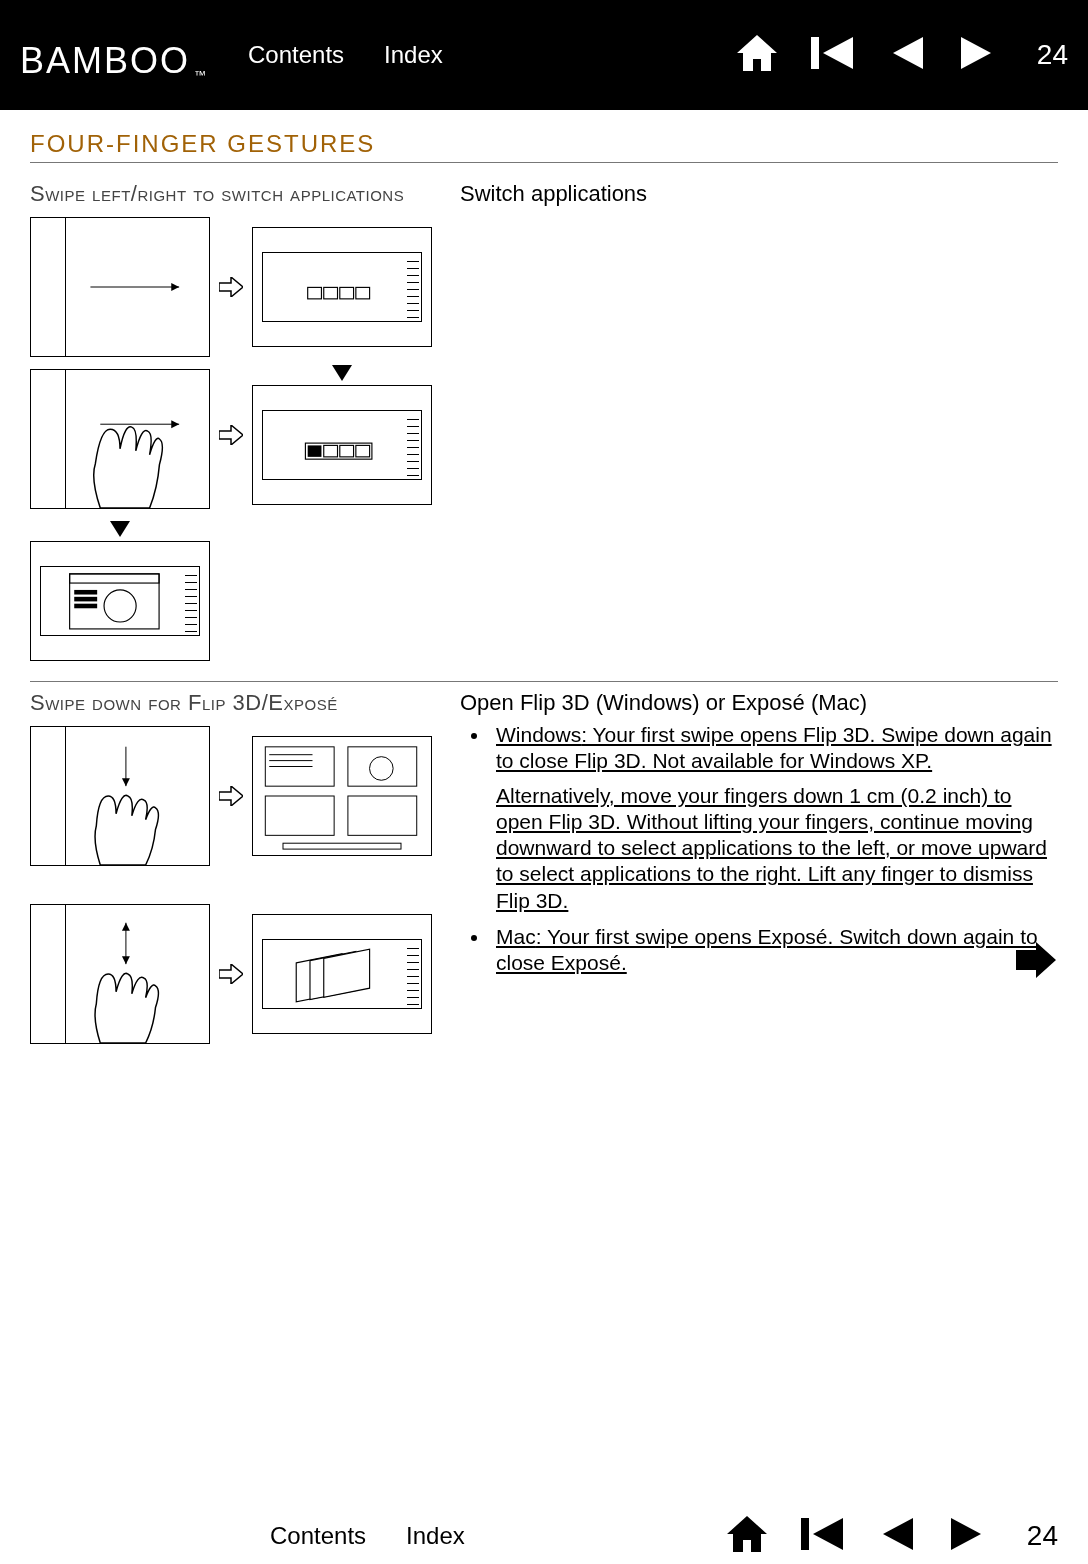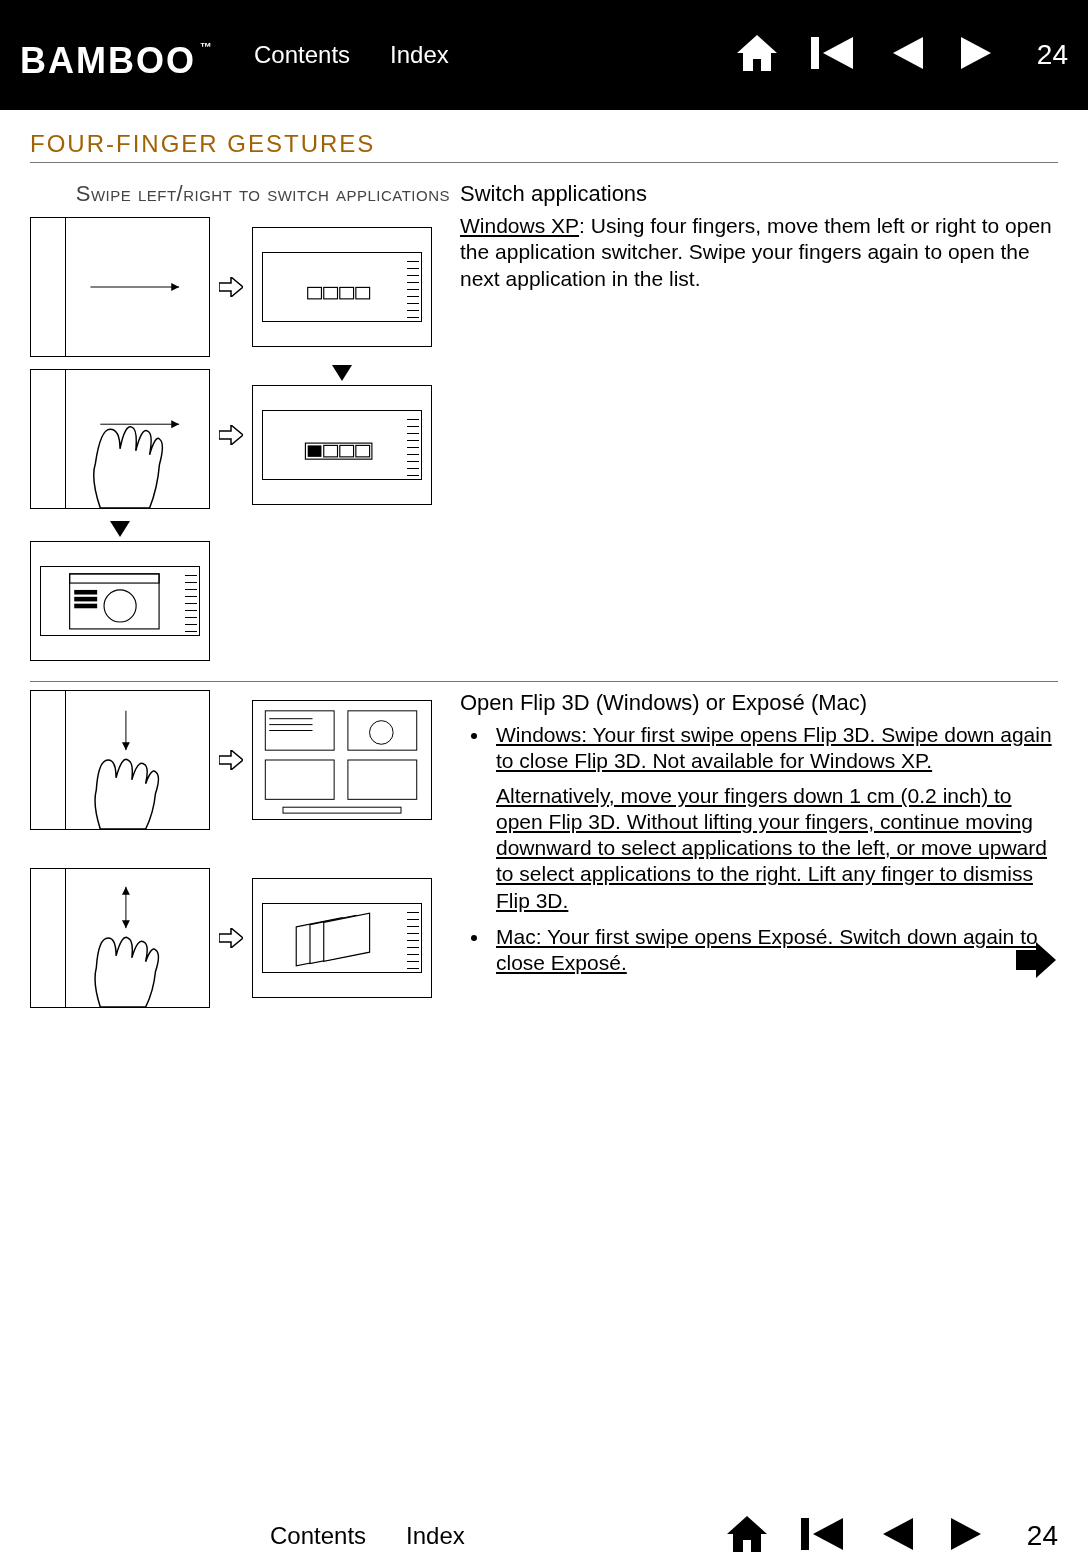--- a/index.html
+++ b/index.html
@@ -16,23 +16,23 @@
     color: #fff;
     height: 110px;
     display: flex;
     align-items: center;
     padding: 0 20px;
     gap: 40px;
   }
   .logo {
     font-size: 36px;
     letter-spacing: 2px;
-    font-weight: 700;
-    display: flex;
-    align-items: flex-start;
+    font-weight: 400;
+    display: flex;
+    align-items: flex-end;
     margin-top: 12px;
   }
   .tm { font-size: 12px; margin-left: 4px; vertical-align: super; }
   .nav-link {
     color: #fff;
     font-size: 24px;
     cursor: pointer;
   }
   .nav-icons {
     margin-left: auto;
@@ -59,21 +59,20 @@
   }
   .row {
     display: flex;
     border-bottom: 1px solid #777;
     padding: 8px 0 20px 0;
   }
   .row.noborder { border-bottom: none; }
   .left-col {
     width: 420px;
     flex-shrink: 0;
-    text-align: right;
   }
   .gesture-title {
     font-variant: small-caps;
     font-size: 22px;
     color: #444;
     margin-bottom: 10px;
     letter-spacing: 0.5px;
   }
   .right-col {
     flex: 1;
@@ -289,28 +288,26 @@
                 <rect x="10" y="32" width="20" height="4" fill="#000"></rect>
                 <circle cx="50" cy="34" r="14" fill="none" stroke="#000"></circle>
               </svg>
             </div>
           </div>
         </div>
       </div>
     </div>
     <div class="right-col">
       <div class="action-title">Switch applications</div>
-      <div class="body-text">
-        <span class="underline">Windows XP</span><span>: Using four fingers, move them left or right to open the application switcher.  Swipe your fingers again to open the next application in the list.</span>
-      </div>
     </div>
   </div>
 
   <div class="row noborder">
     <div class="left-col">
+      <div class="gesture-title">Swipe down for Flip 3D/Exposé</div>
       <div class="illus-grid">
         <div class="tablet">
           <svg width="100%" height="100%" viewBox="0 0 180 140">
             <g stroke="#000" fill="#fff" stroke-width="1.5">
               <path d="M70 140 Q62 115 66 100 Q68 70 78 70 Q86 70 86 88 Q92 66 98 70 Q104 72 102 90 Q108 70 114 74 Q120 76 116 94 Q122 78 126 82 Q132 86 126 104 Q124 124 116 140 Z"></path>
             </g>
             <line x1="96" y1="20" x2="96" y2="60" stroke="#000"></line>
             <polygon points="96,60 92,52 100,52" fill="#000"></polygon>
           </svg>
         </div>

